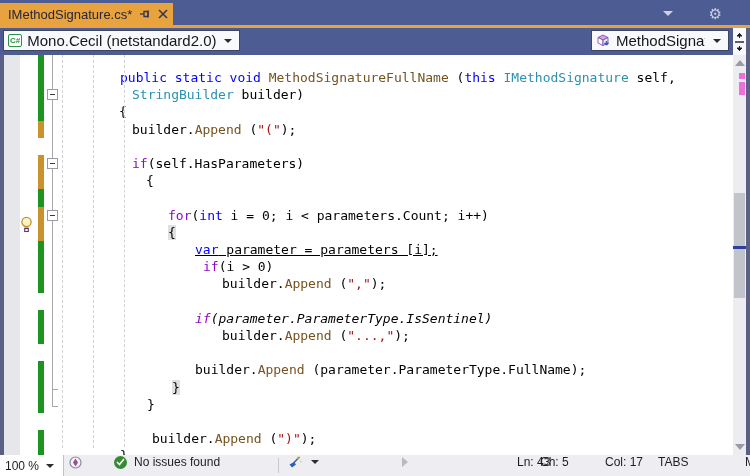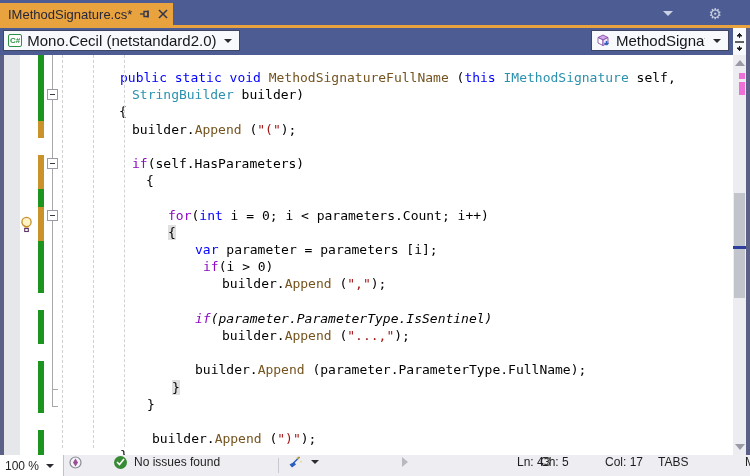--- a/index.html
+++ b/index.html
@@ -132,21 +132,21 @@
   <div class="editor" id="editor">
       <div class="code-line" style="top: 31px; left: 132px;"><span class="tk-type">StringBuilder</span><span class="tk-pl"> builder)</span></div>
       <div class="code-line" style="top: 14px; left: 120px;"><span class="tk-kw">public static void </span><span class="tk-method">MethodSignatureFullName</span><span class="tk-pl"> (</span><span class="tk-kw">this</span><span class="tk-pl"> </span><span class="tk-type">IMethodSignature</span><span class="tk-pl"> self,</span></div>
       <div class="code-line" style="top: 48px; left: 119px;"><span class="tk-pl">{</span></div>
       <div class="code-line" style="top: 66px; left: 132px;"><span class="tk-pl">builder.</span><span class="tk-method">Append</span><span class="tk-pl"> (</span><span class="tk-str">"("</span><span class="tk-pl">);</span></div>
       <div class="code-line" style="top: 83px; left: 132px;"></div>
       <div class="code-line" style="top: 100px; left: 132px;"><span class="tk-ctrl">if</span><span class="tk-pl">(self.HasParameters)</span></div>
       <div class="code-line" style="top: 117px; left: 146px;"><span class="tk-pl">{</span></div>
       <div class="code-line" style="top: 152px; left: 168px;"><span class="tk-ctrl">for</span><span class="tk-pl">(</span><span class="tk-kw">int</span><span class="tk-pl"> i = 0; i &lt; parameters.Count; i++)</span></div>
       <div class="code-line" style="top: 169px; left: 168px;"><span class="tk-hl">{</span></div>
-      <div class="code-line" style="top: 186px; left: 195px;"><span class="tk-kw">var</span><span class="tk-pl"> parameter = parameters [i];</span></div>
+      <div class="code-line" style="top: 186px; left: 195px; text-decoration: underline;"><span class="tk-kw">var</span><span class="tk-pl"> parameter = parameters [i];</span></div>
       <div class="code-line" style="top: 203px; left: 195px; margin-left: 8px;"><span class="tk-ctrl">if</span><span class="tk-pl">(i &gt; 0)</span></div>
       <div class="code-line" style="top: 220px; left: 222px;"><span class="tk-pl">builder.</span><span class="tk-method">Append</span><span class="tk-pl"> (</span><span class="tk-str">","</span><span class="tk-pl">);</span></div>
       <div class="code-line" style="top: 238px; left: 195px;"></div>
       <div class="code-line" style="top: 255px; left: 195px; font-style: italic;"><span class="tk-ctrl">if</span><span class="tk-pl">(parameter.ParameterType.IsSentinel)</span></div>
       <div class="code-line" style="top: 272px; left: 222px;"><span class="tk-pl">builder.</span><span class="tk-method">Append</span><span class="tk-pl"> (</span><span class="tk-str">"...,"</span><span class="tk-pl">);</span></div>
       <div class="code-line" style="top: 289px; left: 195px;"></div>
       <div class="code-line" style="top: 306px; left: 195px;"><span class="tk-pl">builder.</span><span class="tk-method">Append</span><span class="tk-pl"> (parameter.ParameterType.FullName);</span></div>
       <div class="code-line" style="top: 324px; left: 172px;"><span class="tk-hl">}</span></div>
       <div class="code-line" style="top: 341px; left: 147px;"><span class="tk-pl">}</span></div>
       <div class="code-line" style="top: 358px; left: 147px;"></div>

